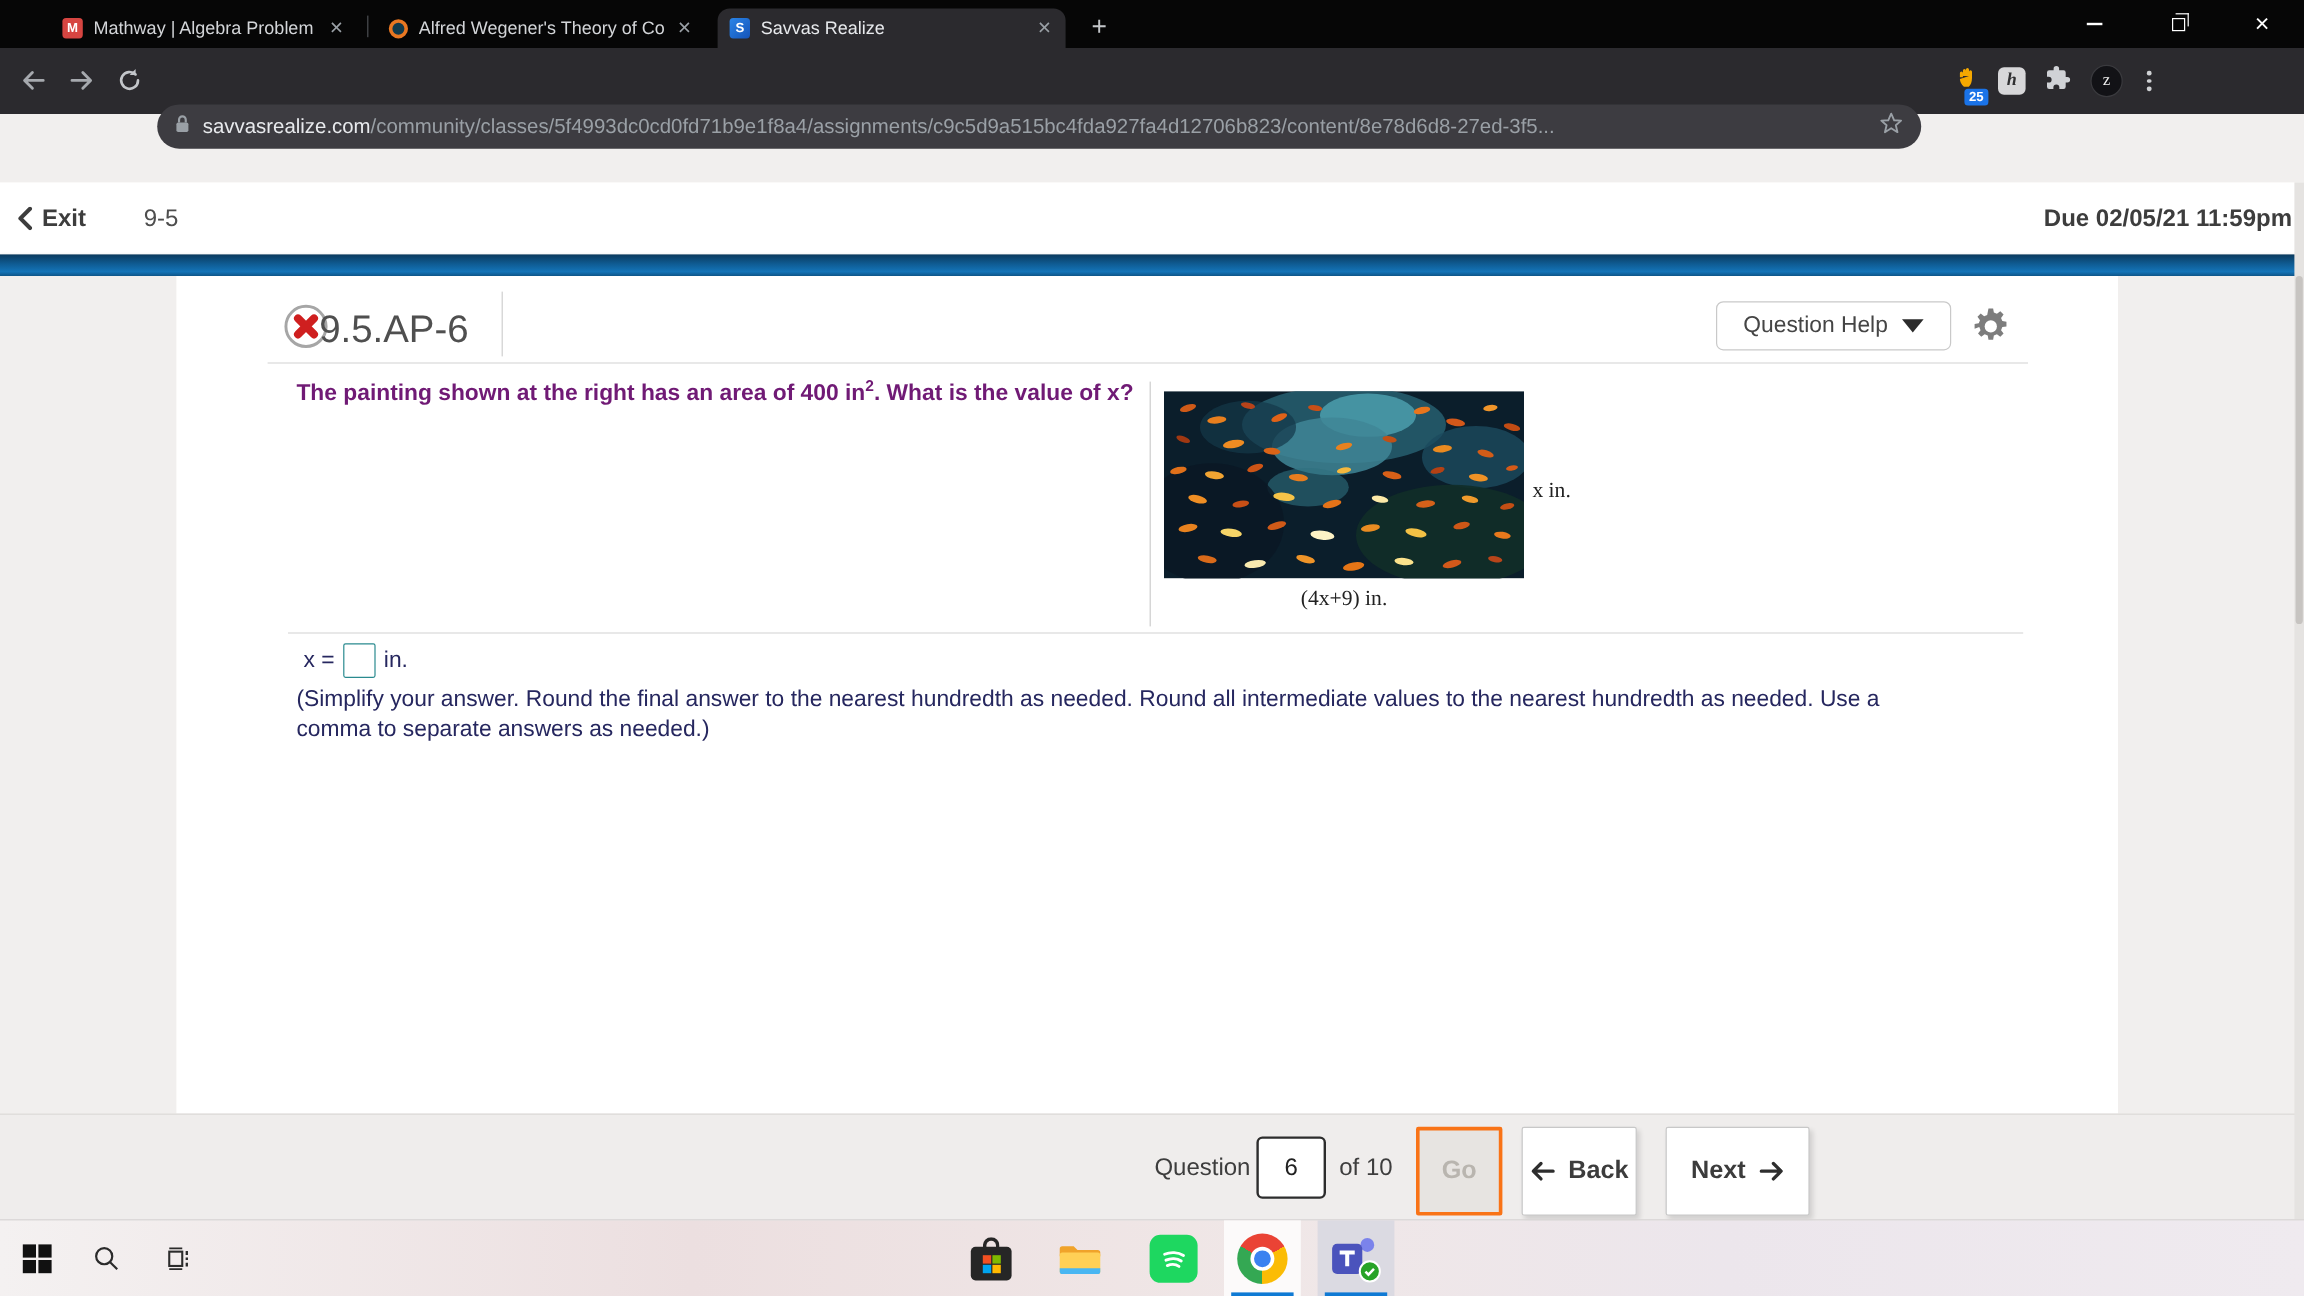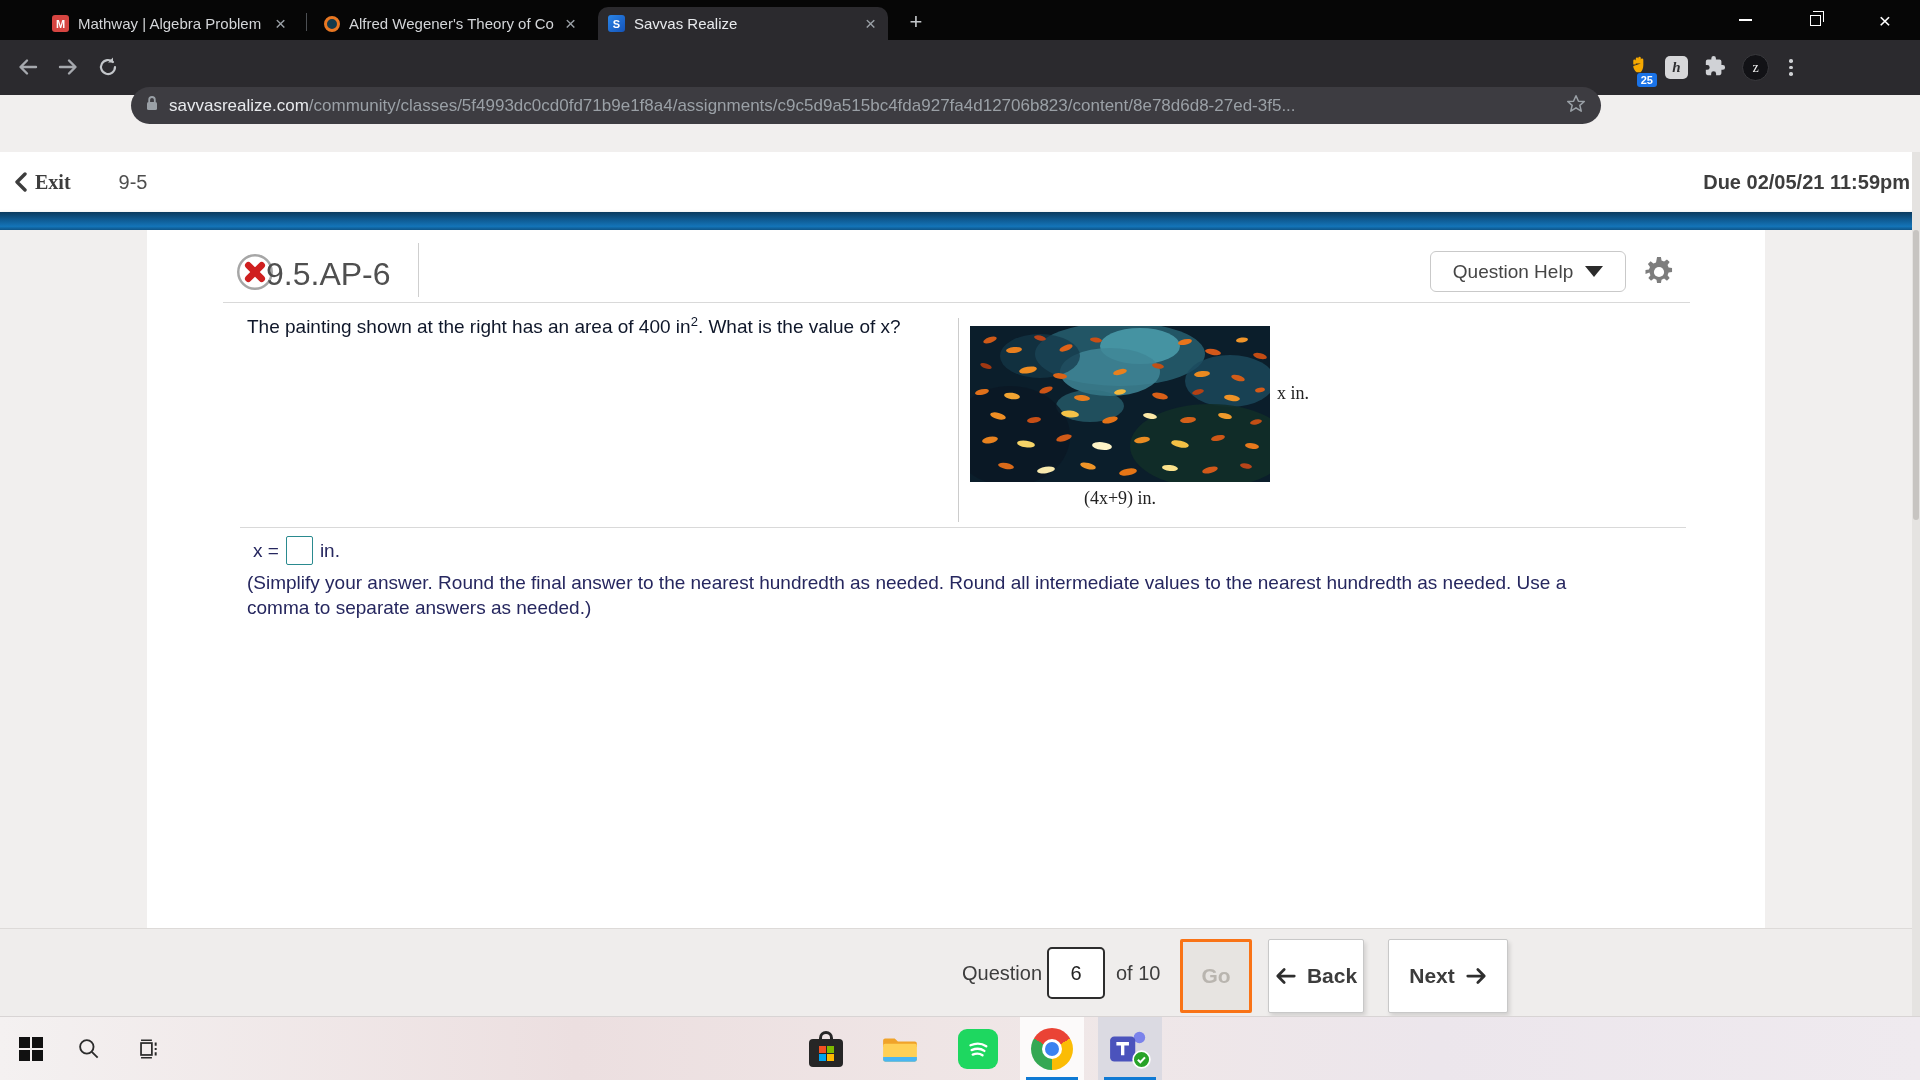--- a/index.html
+++ b/index.html
@@ -43,40 +43,40 @@
   .menu-dots i{width:3.5px;height:3.5px;border-radius:50%;background:#cfd1d4;}
 
   
   .bookmarks{position:absolute;left:0;top:95px;width:1920px;height:57px;background:#2b2a2e;display:flex;align-items:center;}
   .apps-grid{display:grid;grid-template-columns:repeat(3,5px);grid-gap:2.5px;margin-left:22px;}
   .apps-grid i{width:5px;height:5px;}
   .apps-label{color:#dadce0;font-size:16px;margin-left:16px;}
 
   
   .page-header{position:absolute;left:0;top:152px;width:1920px;height:60px;background:#fff;display:flex;align-items:center;}
-  .exit-btn{display:flex;align-items:center;gap:8px;margin-left:14px;color:#3d3d3d;font-size:20px;font-weight:bold;font-family:Liberation Serif, serif;}
+  .exit-btn{display:flex;align-items:center;gap:8px;margin-left:14px;color:#3d3d3d;font-size:20px;font-weight:bold;}
   .lesson-code{margin-left:48px;color:#4e4e4e;font-size:20px;}
   .due-text{margin-left:auto;margin-right:10px;color:#3d3d3d;font-size:20px;font-weight:bold;}
   .blue-bar{position:absolute;left:0;top:212px;width:1920px;height:18px;background:linear-gradient(to bottom,#0a3a5e 0%,#0f5c94 45%,#1474b8 80%,#0e5588 100%);box-shadow:0 2px 4px rgba(0,0,0,.35);}
 
   
   .page-area{position:absolute;left:0;top:230px;width:1920px;height:698px;background:#f1efee;}
   .content-panel{position:absolute;left:147px;top:0;width:1618px;height:698px;background:#fff;}
   .qh-circle{position:absolute;left:89px;top:23px;}
   .q-title{position:absolute;left:119px;top:26px;font-size:32px;color:#4f4f4f;}
   .q-title-sep{position:absolute;left:271px;top:13px;width:1px;height:54px;background:#cfcfcf;}
   .help-btn{position:absolute;left:1283px;top:21px;width:196px;height:41px;border:1px solid #c9c9c9;border-radius:6px;background:#fff;display:flex;align-items:center;justify-content:center;gap:12px;font-size:19px;color:#454545;}
   .help-caret{width:0;height:0;border-left:9px solid transparent;border-right:9px solid transparent;border-top:11px solid #2b2b2b;}
   .gear-wrap{position:absolute;left:1494px;top:24px;}
   .qh-rule{position:absolute;left:76px;top:72px;width:1467px;height:1px;background:#d9d9d9;}
-  .q-prompt{position:absolute;left:100px;top:84px;font-size:19px;color:#0f172a;white-space:nowrap;}
+  .q-prompt{position:absolute;left:100px;top:84px;font-size:19px;color:#701a75;white-space:nowrap;font-weight:bold;}
   .q-prompt sup{font-size:13px;}
   .col-divider{position:absolute;left:811px;top:88px;width:1px;height:204px;background:#cccccc;}
   .painting{position:absolute;left:823px;top:96px;width:300px;height:156px;}
-  .fig-height-label{position:absolute;left:1130px;top:153px;font-family:"Liberation Serif",serif;font-size:18px;color:#222;}
+  .fig-height-label{position:absolute;left:1130px;top:168px;font-family:"Liberation Serif",serif;font-size:18px;color:#222;}
   .fig-width-label{position:absolute;left:823px;top:258px;width:300px;text-align:center;font-family:"Liberation Serif",serif;font-size:18px;color:#222;}
   .answer-rule{position:absolute;left:93px;top:297px;width:1446px;height:1px;background:#d9d9d9;}
   .answer-row{position:absolute;left:106px;top:306px;display:flex;align-items:center;gap:7px;font-size:19px;color:#26275f;}
   .answer-input{width:27px;height:29px;border:1.5px solid #2a8a8f;border-radius:2px;background:#fff;outline:none;font-size:16px;text-align:center;color:#26275f;}
   .answer-instructions{position:absolute;left:100px;top:340px;width:1372px;font-size:19px;line-height:25px;color:#26275f;}
 
   
   .footer-bar{position:absolute;left:0;top:928px;width:1920px;height:88px;background:#efedec;border-top:1px solid #dddad8;}
   .f-btn{position:absolute;top:10px;height:74px;background:#fff;border:1px solid #c8c8c8;border-radius:2px;box-shadow:2px 3px 4px rgba(0,0,0,.12);display:flex;align-items:center;justify-content:center;gap:10px;font-size:21px;font-weight:bold;color:#3c3c3c;}
   .review-btn{left:750px;width:200px;}

